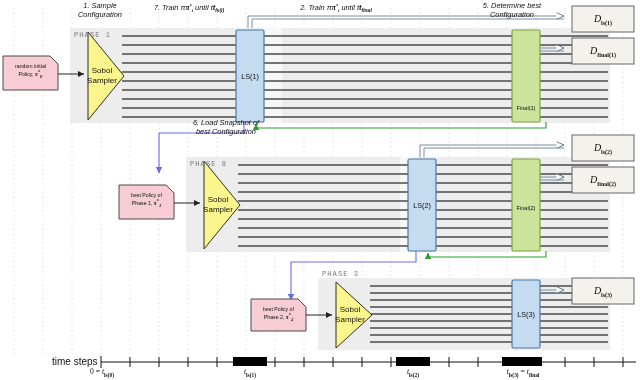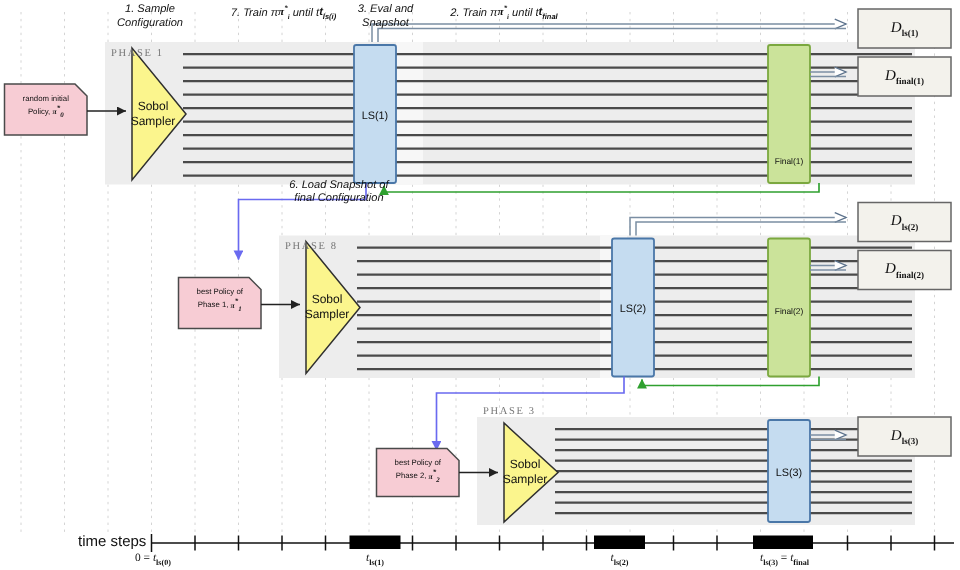--- a/index.html
+++ b/index.html
@@ -4,21 +4,21 @@
 <style>
   html,body{margin:0;padding:0;background:#ffffff;}
   body{width:640px;height:380px;position:relative;overflow:hidden;
        font-family:"Liberation Sans", sans-serif;color:#1a1a1a;}
   #stage{position:absolute;left:0;top:0;width:640px;height:380px;}
   svg{position:absolute;left:0;top:0;width:640px;height:380px;}
   .lbl{position:absolute;font-style:italic;font-size:7.4px;line-height:9px;
        text-align:center;color:#111;}
   .lbl b{font-style:italic;font-weight:bold;}
   .phase-tag{position:absolute;font-size:7px;letter-spacing:1.1px;color:#777;
-             font-family:Liberation Serif, serif;}
+             font-family:Liberation Mono, monospace;}
   .boxtxt{position:absolute;font-size:7.2px;text-align:center;color:#111;}
   .sobol{position:absolute;font-size:8px;text-align:center;color:#111;line-height:10px;}
   .pink{position:absolute;font-size:5.2px;text-align:center;color:#111;line-height:6.4px;}
   .dbox{position:absolute;font-size:10px;text-align:center;color:#111;
         font-family:"Liberation Serif", serif;font-style:italic;}
   .dbox sub{font-size:6px;font-style:normal;font-weight:bold;}
   .tsteps{position:absolute;font-size:10px;color:#111;}
   .tick-lbl{position:absolute;font-size:7.6px;color:#111;
             font-family:"Liberation Serif", serif;text-align:center;}
   .tick-lbl i{font-style:italic;}
@@ -203,31 +203,31 @@
   </svg>
 
   <div class="lbl" style="left:62px;top:1px;width:76px;">
     <span>1. Sample</span><br><span>Configuration</span>
   </div>
 
   <div class="lbl" style="left:134px;top:1px;width:110px;">
     <span>7. Train π</span><span class="pi">π<sup>*</sup><sub>i</sub></span><span> until t</span><b><i>t</i><sub style="font-size:5px">ls(i)</sub></b>
   </div>
 
-  <div class="lbl" style="left:216px;top:1px;width:82px;">
-    <span>3. Eval and</span><br><span>Snapshot</span>
-  </div>
 
   <div class="lbl" style="left:280px;top:1px;width:112px;">
     <span>2. Train π</span><span class="pi">π<sup>*</sup><sub>i</sub></span><span> until t</span><b><i>t</i><sub style="font-size:5px">final</sub></b>
   </div>
 
+  <div class="lbl" style="left:458px;top:1px;width:108px;">
+    <span>5. Determine best</span><br><span>Configuration</span>
+  </div>
 
   <div class="lbl" style="left:168px;top:118px;width:116px;">
-    <span>6. Load Snapshot of</span><br><span>final Configuration</span>
+    <span>6. Load Snapshot of</span><br><span>best Configuration</span>
   </div>
 
   <div class="phase-tag" style="left:74px;top:31px;">PHASE 1</div>
   <div class="phase-tag" style="left:190px;top:160px;">PHASE 8</div>
   <div class="phase-tag" style="left:322px;top:270px;">PHASE 3</div>
 
   <div class="sobol" style="left:82px;top:66px;width:40px;">
     <span>Sobol</span><br><span>Sampler</span>
   </div>
   <div class="sobol" style="left:198px;top:195px;width:40px;">

